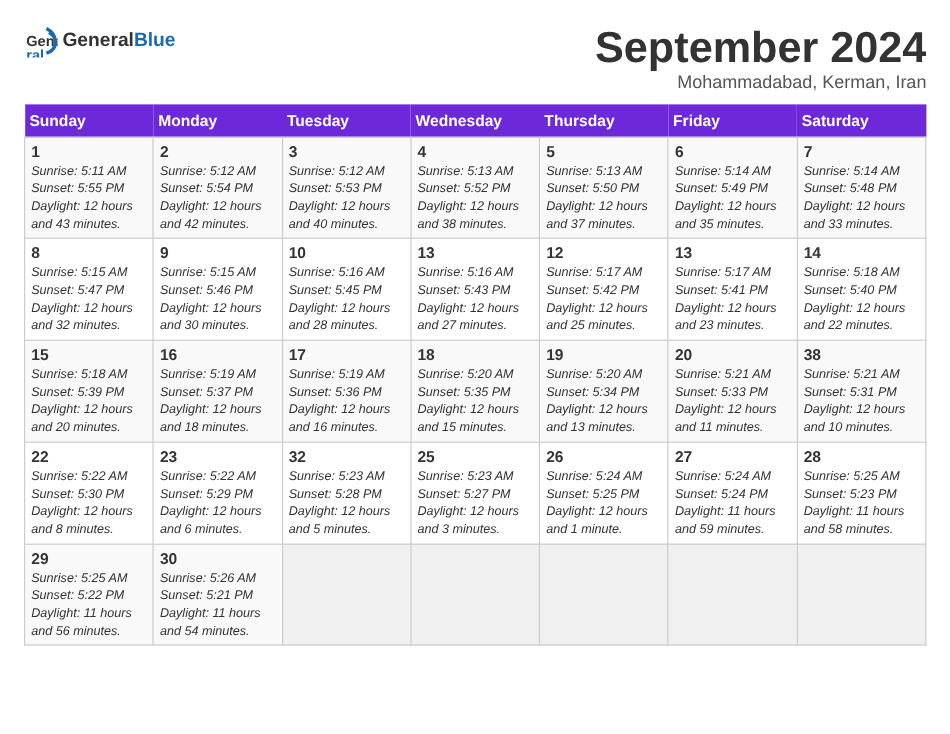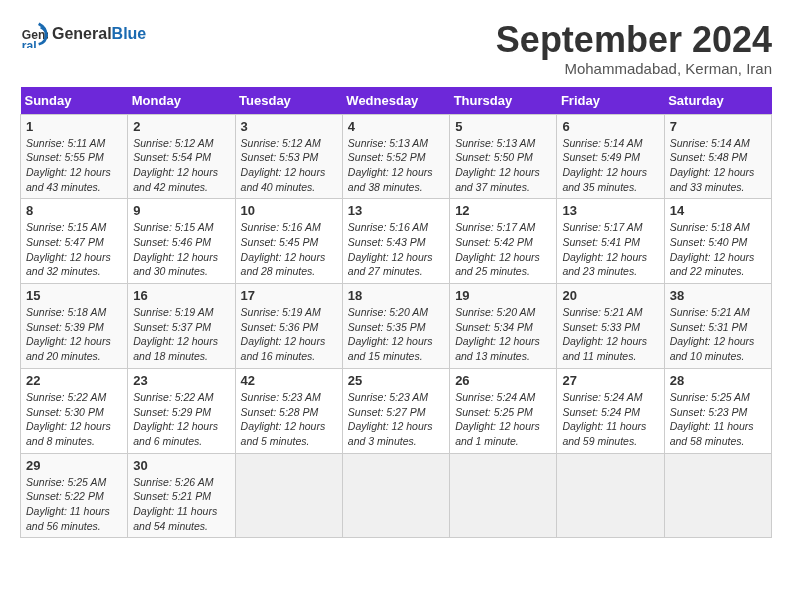--- a/index.html
+++ b/index.html
@@ -210,21 +210,21 @@
       <tr>
         <td>
           <span class="day-num">22</span>
           <div class="day-info">Sunrise: 5:22 AM<br>Sunset: 5:30 PM<br>Daylight: 12 hours and 8 minutes.</div>
         </td>
         <td>
           <span class="day-num">23</span>
           <div class="day-info">Sunrise: 5:22 AM<br>Sunset: 5:29 PM<br>Daylight: 12 hours and 6 minutes.</div>
         </td>
         <td>
-          <span class="day-num">42</span>
+          <span class="day-num">32</span>
           <div class="day-info">Sunrise: 5:23 AM<br>Sunset: 5:28 PM<br>Daylight: 12 hours and 5 minutes.</div>
         </td>
         <td>
           <span class="day-num">25</span>
           <div class="day-info">Sunrise: 5:23 AM<br>Sunset: 5:27 PM<br>Daylight: 12 hours and 3 minutes.</div>
         </td>
         <td>
           <span class="day-num">26</span>
           <div class="day-info">Sunrise: 5:24 AM<br>Sunset: 5:25 PM<br>Daylight: 12 hours and 1 minute.</div>
         </td>

